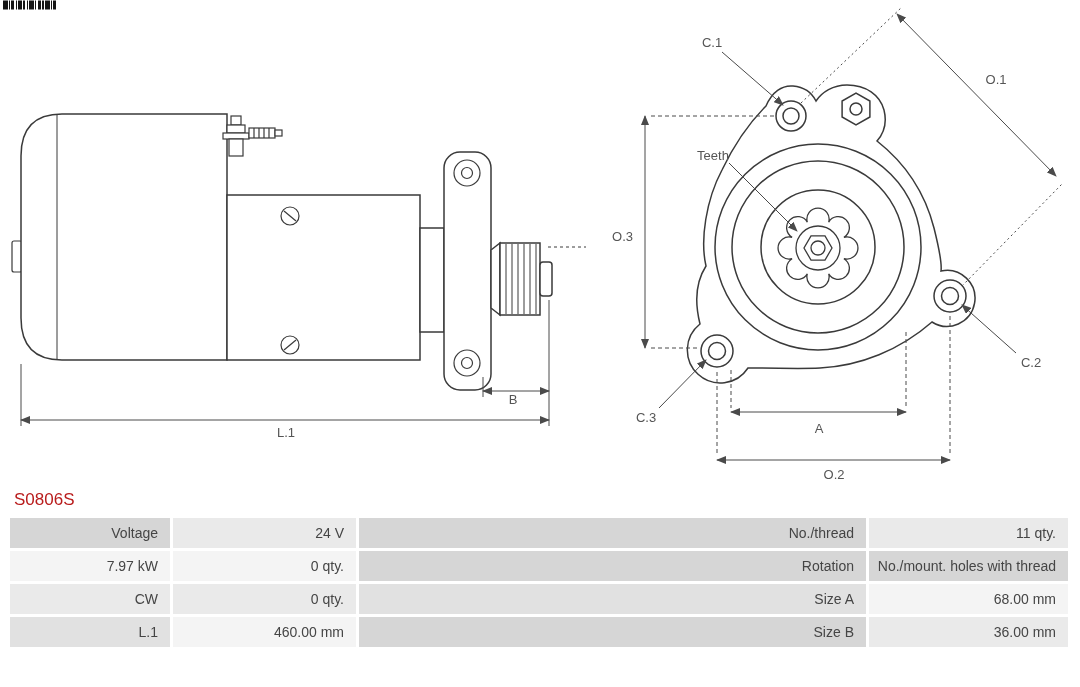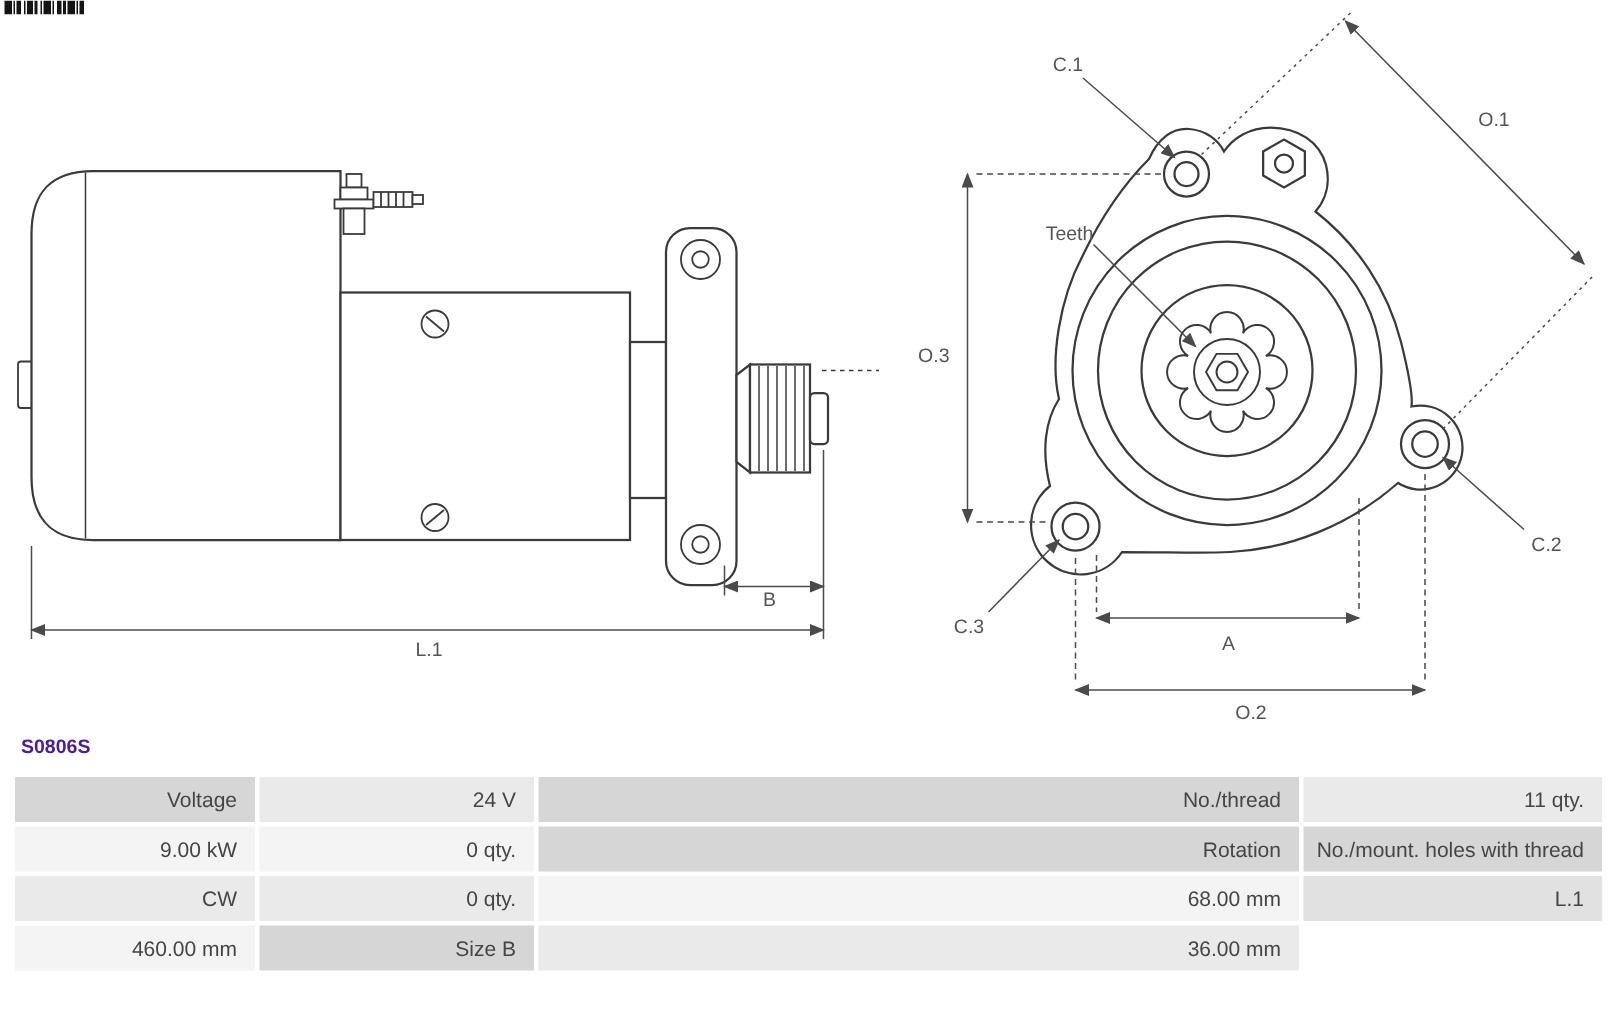--- a/index.html
+++ b/index.html
@@ -11,23 +11,23 @@
   }
   svg { display: block; }
   svg text {
     font-family: "Liberation Sans", sans-serif;
     font-size: 13px;
     fill: #555555;
   }
   .part-number {
     margin: 2px 0 0 14px;
     height: 18px;
-    font-size: 13px;
-    font-weight: 700;
-    color: #4c1d95;
+    font-size: 17px;
+    font-weight: 400;
+    color: #b91c1c;
   }
   .spec-table {
     display: grid;
     grid-template-columns: 160px 183px 507px 199px;
     gap: 3px;
     margin: 10px 0 0 10px;
     width: 1058px;
   }
   .cell {
     box-sizing: border-box;
@@ -187,28 +187,29 @@
 
 <div class="part-number">S0806S</div>
 
 <div class="spec-table">
 
   <div class="cell lab odd">Voltage</div>
   <div class="cell val odd">24 V</div>
   <div class="cell lab odd">No./thread</div>
   <div class="cell val odd">11 qty.</div>
 
-  <div class="cell val even">9.00 kW</div>
+  <div class="cell val even">7.97 kW</div>
   <div class="cell val even">0 qty.</div>
 
   <div class="cell lab odd">Rotation</div>
   <div class="cell lab odd">No./mount. holes with thread</div>
   <div class="cell val odd">CW</div>
   <div class="cell val odd">0 qty.</div>
 
+  <div class="cell lab even">Size A</div>
   <div class="cell val even">68.00 mm</div>
   <div class="cell lab even">L.1</div>
   <div class="cell val even">460.00 mm</div>
 
   <div class="cell lab odd">Size B</div>
   <div class="cell val odd">36.00 mm</div>
   <div class="cell blank"></div>
   <div class="cell blank"></div>
 </div>
 

